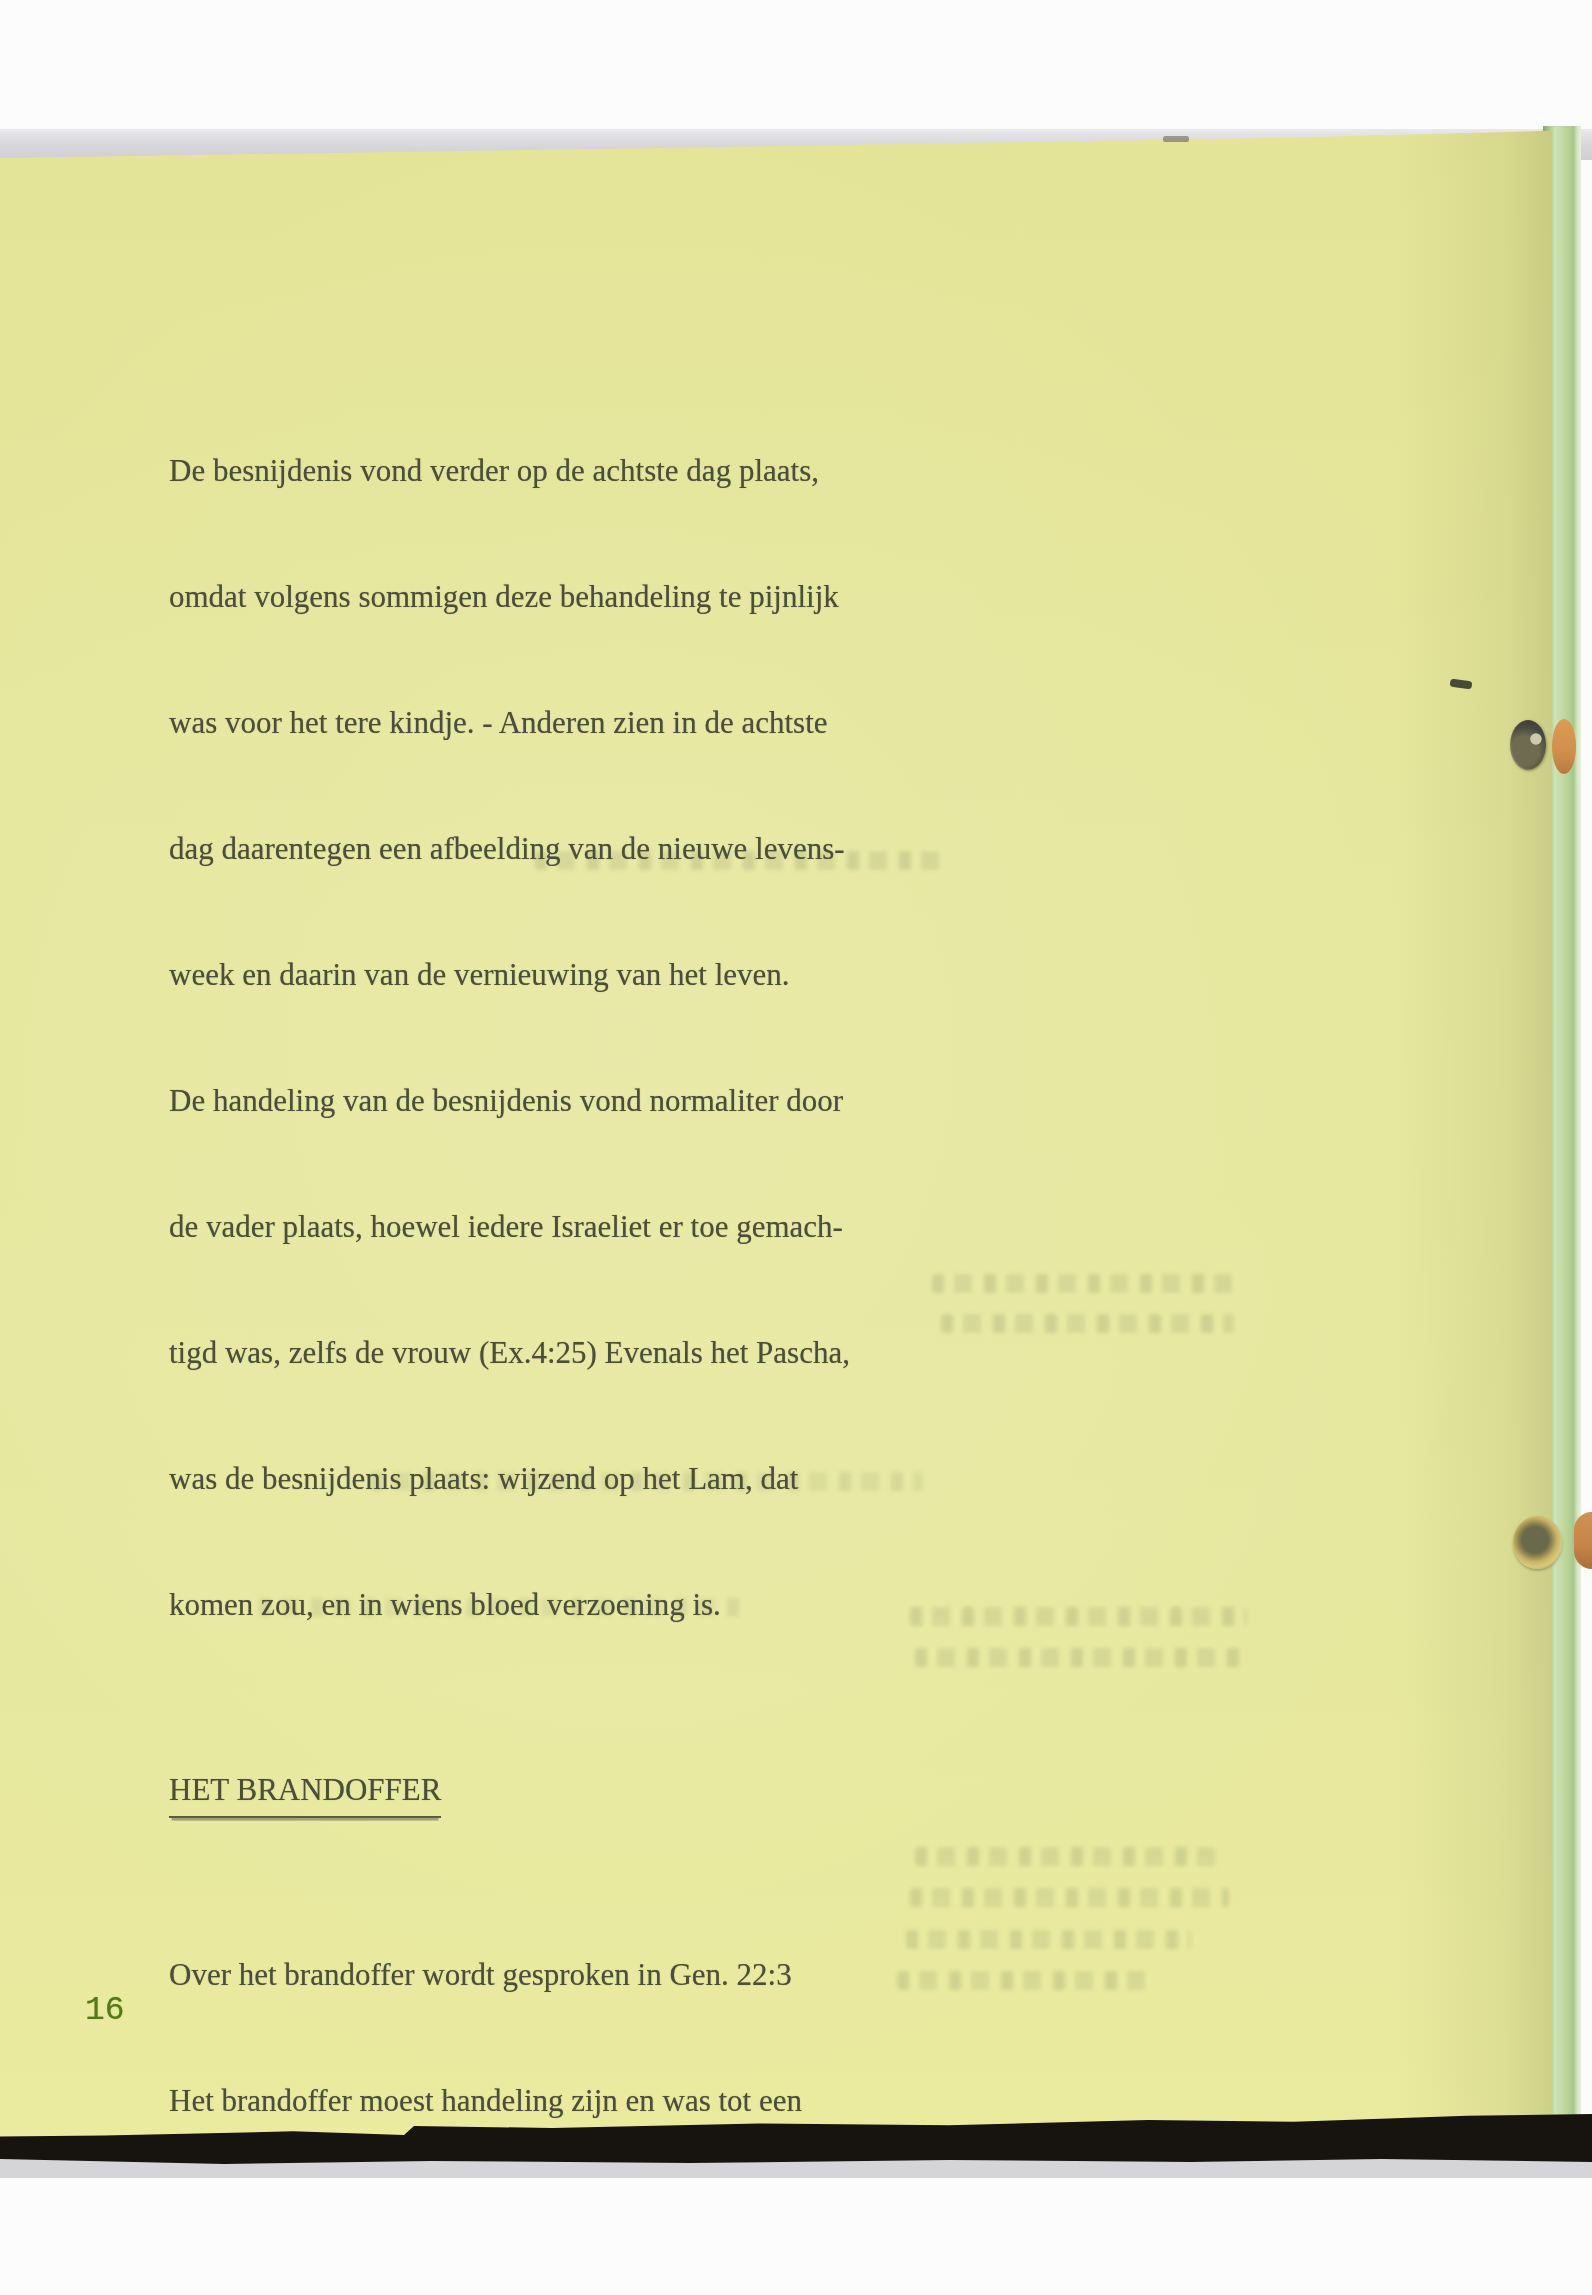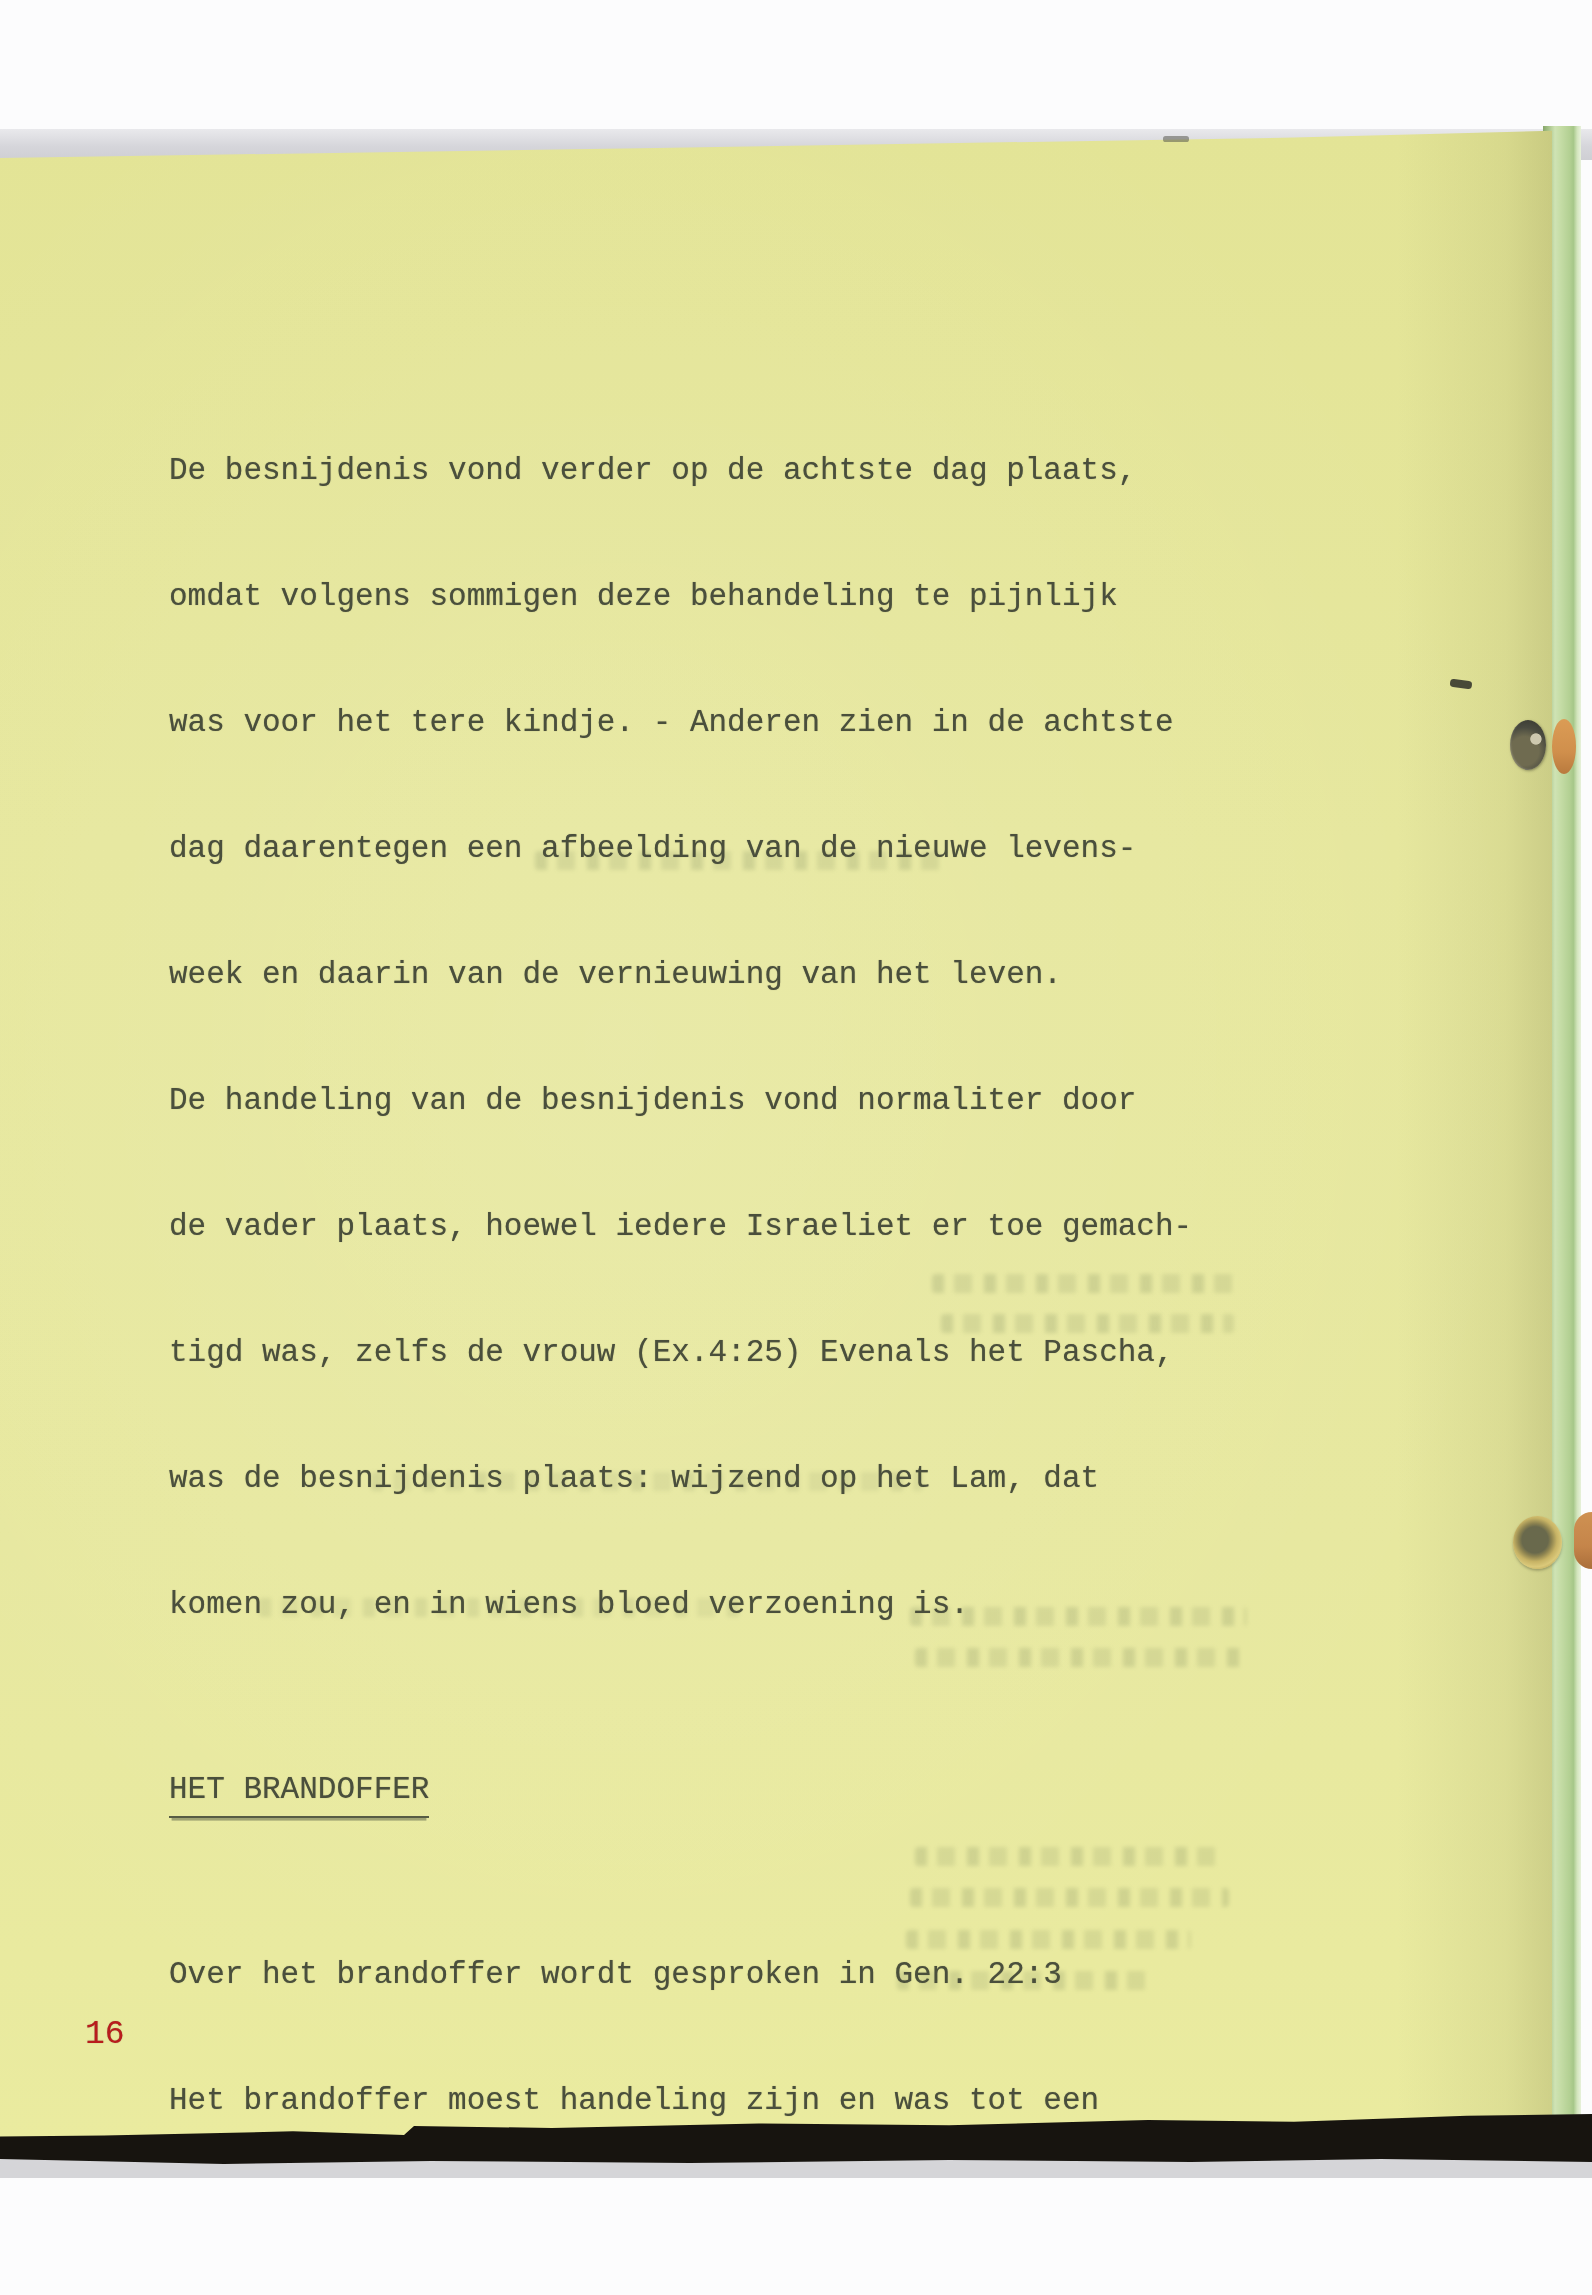--- a/index.html
+++ b/index.html
@@ -40,34 +40,33 @@
   }
 
   
   .text-col {
     position:absolute; left:169px; top:366px; width:1122px;
     color:#4a4f3c;
     font-size:31px; line-height:42px;
     white-space:pre;
     text-shadow:0 0 0.9px rgba(72,77,58,.55);
   }
-  .ln { height:42px; }
+  .ln { height:42px;font-family:Liberation Serif, serif; }
   .hd1 { margin-top:17.3px; }
   .blk2-start { margin-top:17px; }
   .u {
     border-bottom:2.6px solid rgba(74,79,60,.92);
     box-shadow:0 5.2px 0 -2.6px rgba(74,79,60,.45);
     padding-bottom:9px;
   }
 
   .page-number {
     position:absolute; left:85px; top:1990px;
-    color:#b91c1c; font-size:33px; line-height:41px;
+    color:#4d7c0f; font-size:33px; line-height:41px;
     text-shadow:0 0 0.9px rgba(72,77,58,.5);
-    margin-top:24px;
   }
 
   
   .bleed {
     position:absolute; height:19px;
     background:repeating-linear-gradient(90deg,
       rgba(112,126,84,.55) 0 12px, rgba(112,126,84,0) 12px 21.6px,
       rgba(112,126,84,.40) 21.6px 40px, rgba(112,126,84,0) 40px 52px);
     filter:blur(2.2px); opacity:.38; border-radius:3.5px;
   }

